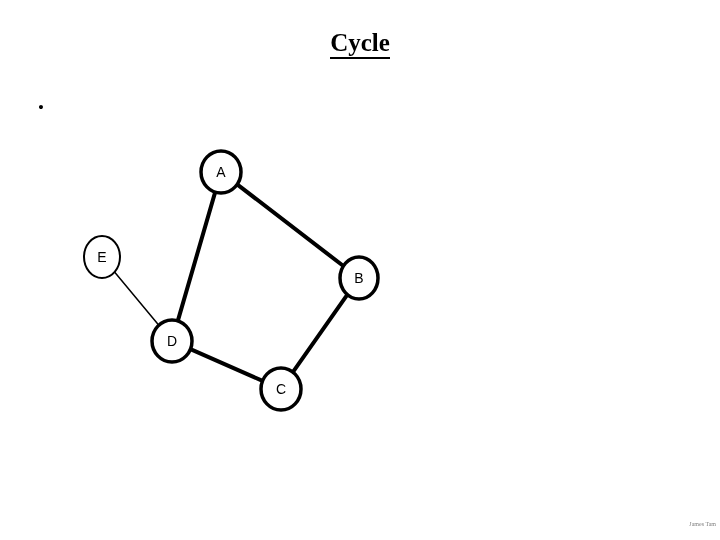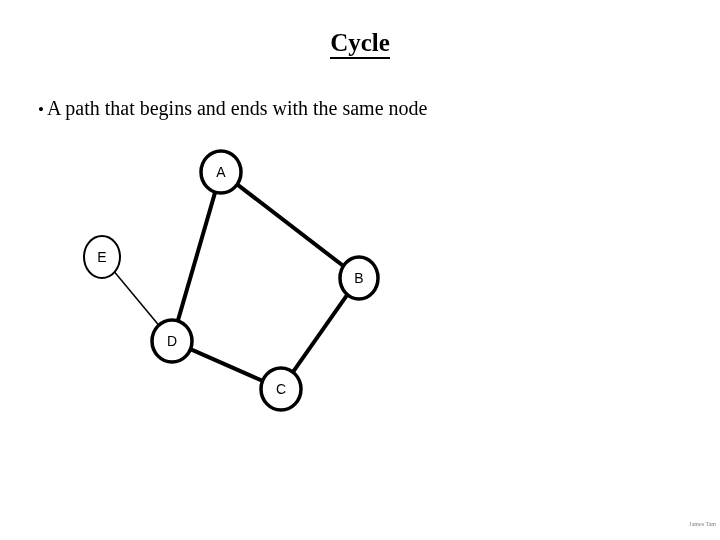--- a/index.html
+++ b/index.html
@@ -91,21 +91,20 @@
 <body>
 
 <div id="slide">
 
   <div id="title">
     <span class="title-text">Cycle</span>
   </div>
 
   <div id="bullet-row">
     <span class="bullet-glyph">•</span>
-    <span class="bullet-text">A path that begins and ends with the same node</span>
   </div>
 
   <svg id="diagram" viewBox="0 0 720 540">
     <g id="edge-layer">
         <line x1="237.14190126642785" y1="184.3988516974011" x2="343.3977551152068" y2="266.01566697255015" stroke="#000000" stroke-width="4" stroke-linecap="round"></line>
         <line x1="347.34547537043994" y1="294.5852850497585" x2="292.87436419346045" y2="372.1018663400755" stroke="#000000" stroke-width="4" stroke-linecap="round"></line>
         <line x1="262.55639046593865" y1="380.8780435079363" x2="190.44360953406138" y2="349.1219564920637" stroke="#000000" stroke-width="4" stroke-linecap="round"></line>
         <line x1="177.82480905138516" y1="320.91035245542673" x2="215.17519094861484" y2="192.08964754457327" stroke="#000000" stroke-width="4" stroke-linecap="round"></line>
         <line x1="114.54741107925254" y1="272.05689329510307" x2="158.82990784262964" y2="325.1958894111556" stroke="#000000" stroke-width="1.5" stroke-linecap="round"></line>
       </g>

